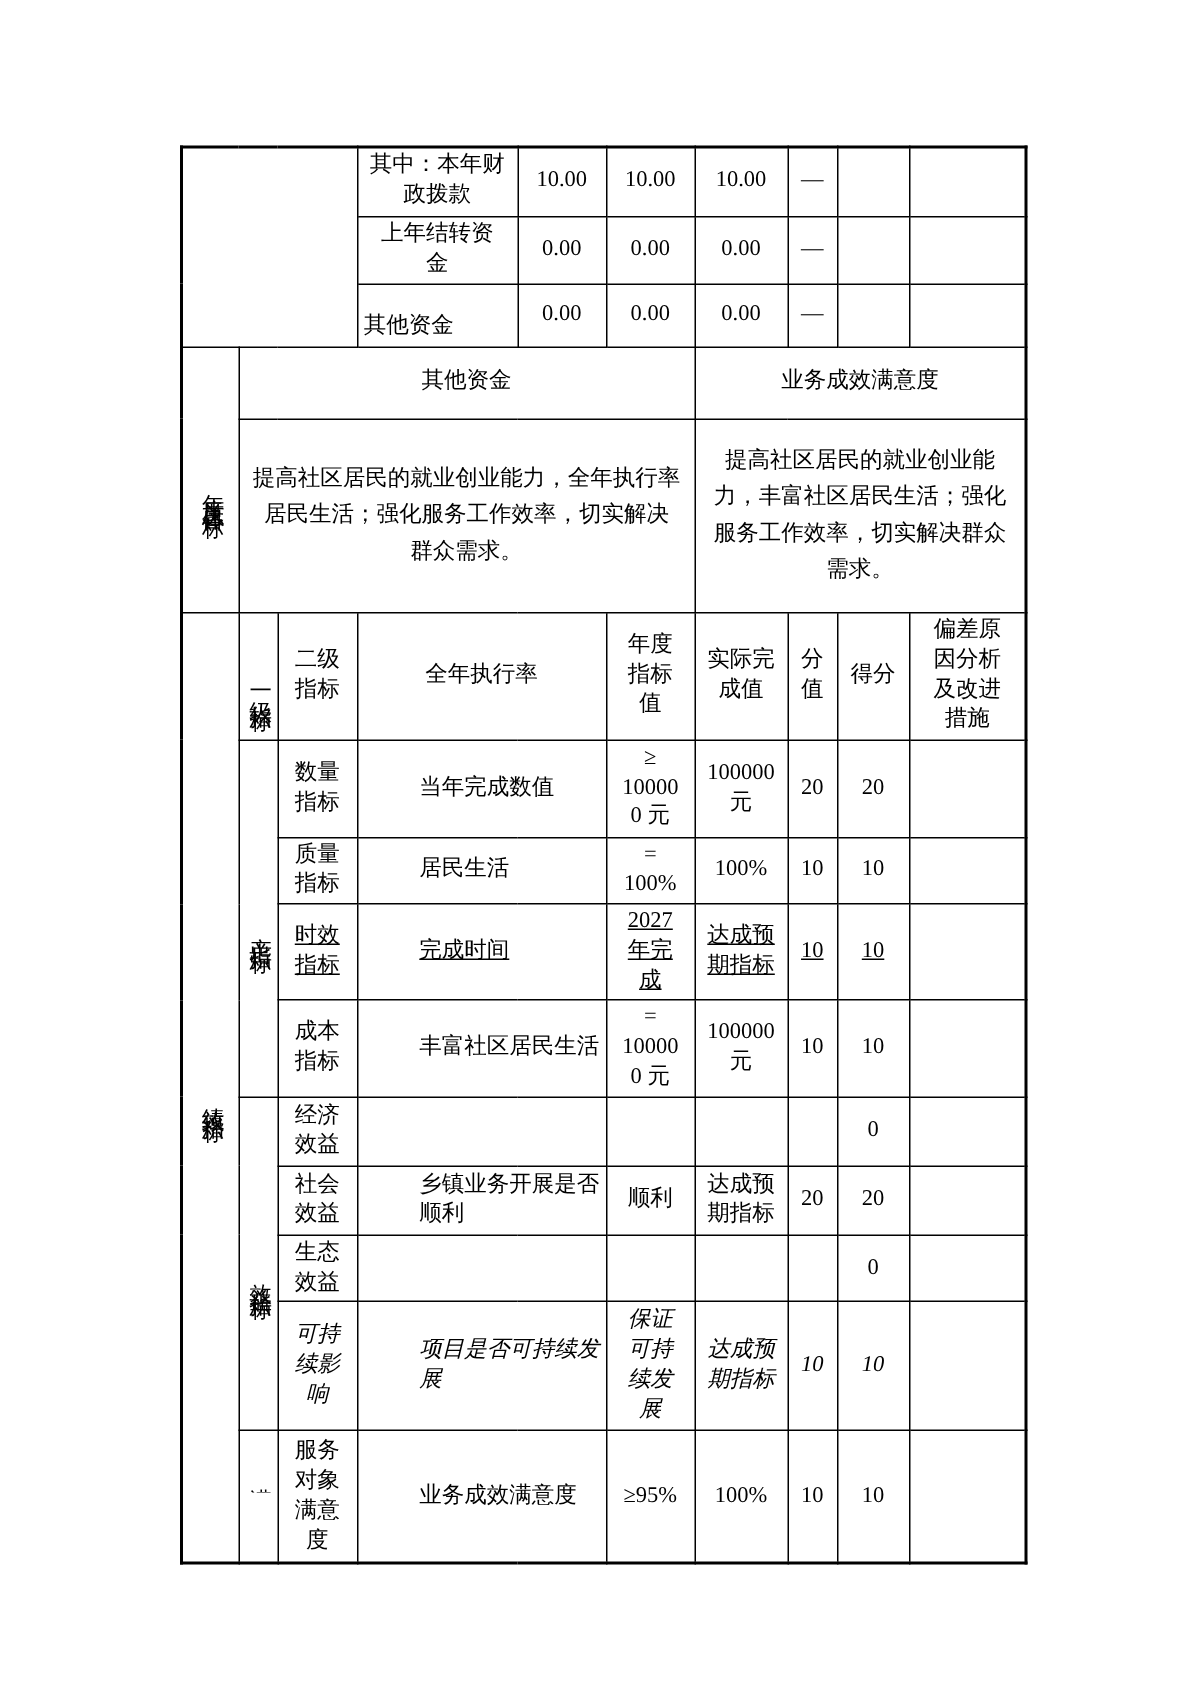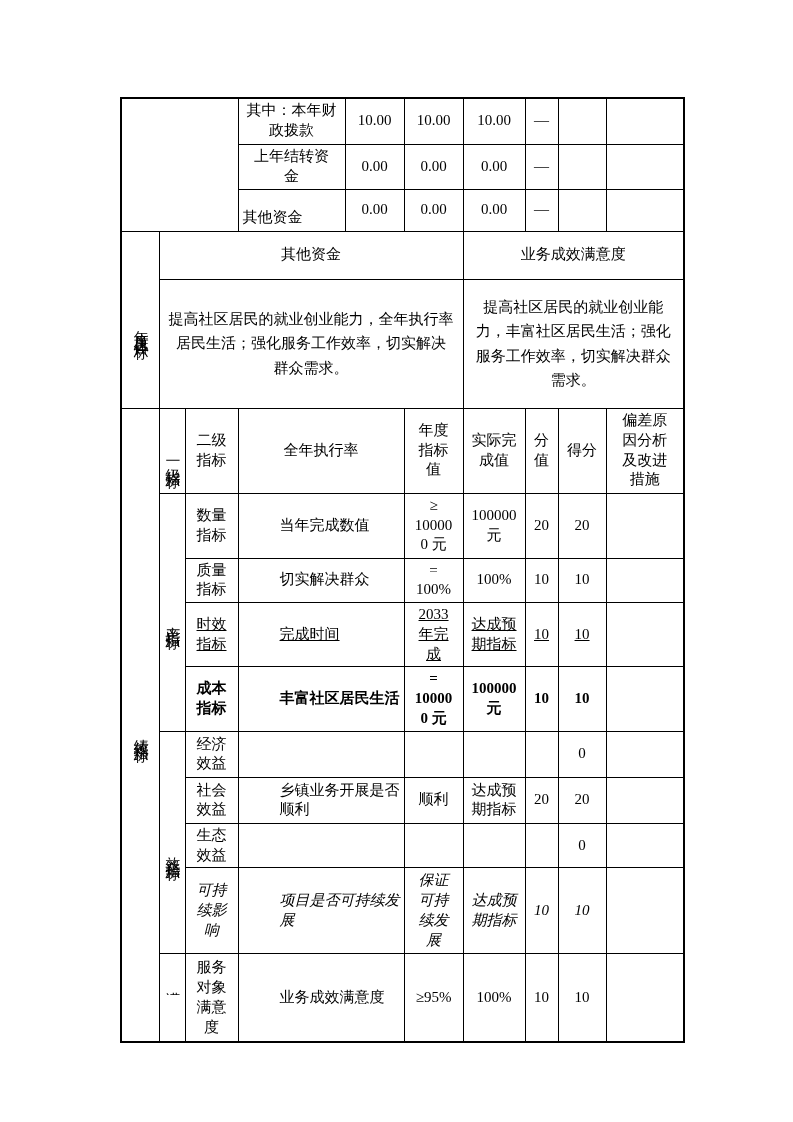--- a/index.html
+++ b/index.html
@@ -39,21 +39,21 @@
   
   tr.rA1 { height: 46px; }
   tr.rA2 { height: 45px; }
   tr.rA3 { height: 42px; }
   tr.rB1 { height: 48px; }
   tr.rB2 { height: 129px; }
   tr.rC0 { height: 85px; }
   tr.r1 { height: 65px; }
   tr.r2 { height: 43px; }
   tr.r3 { height: 62px; text-decoration: underline; }
-  tr.r4 { height: 63px; font-weight: bold; }
+  tr.r4 { height: 63px; }
   tr.r5 { height: 46px; }
   tr.r6 { height: 46px; margin-left: 24px; }
   tr.r7 { height: 43px; }
   tr.r8 { height: 86px; font-style: italic; }
   tr.r9 { height: 88px; }
 
   td.tl { text-align: left; padding-left: 41px; }
   td.bl { text-align: left; vertical-align: bottom; padding-bottom: 3px; }
   td.goal { line-height: 1.62; }
   td.vcell { padding: 0; }
@@ -173,33 +173,33 @@
 0 元</td>
       <td>100000
 元</td>
       <td>20</td>
       <td>20</td>
       <td></td>
     </tr>
     <tr class="r2">
       <td>质量
 指标</td>
-      <td colspan="2" class="tl">切实解决群众</td>
+      <td colspan="2" class="tl">居民生活</td>
       <td>=
 100%</td>
       <td>100%</td>
       <td>10</td>
       <td>10</td>
       <td></td>
     </tr>
     <tr class="r3">
       <td>时效
 指标</td>
       <td colspan="2" class="tl">完成时间</td>
-      <td>2033
+      <td>2027
 年完
 成</td>
       <td>达成预
 期指标</td>
       <td>10</td>
       <td>10</td>
       <td></td>
     </tr>
     <tr class="r4">
       <td>成本

